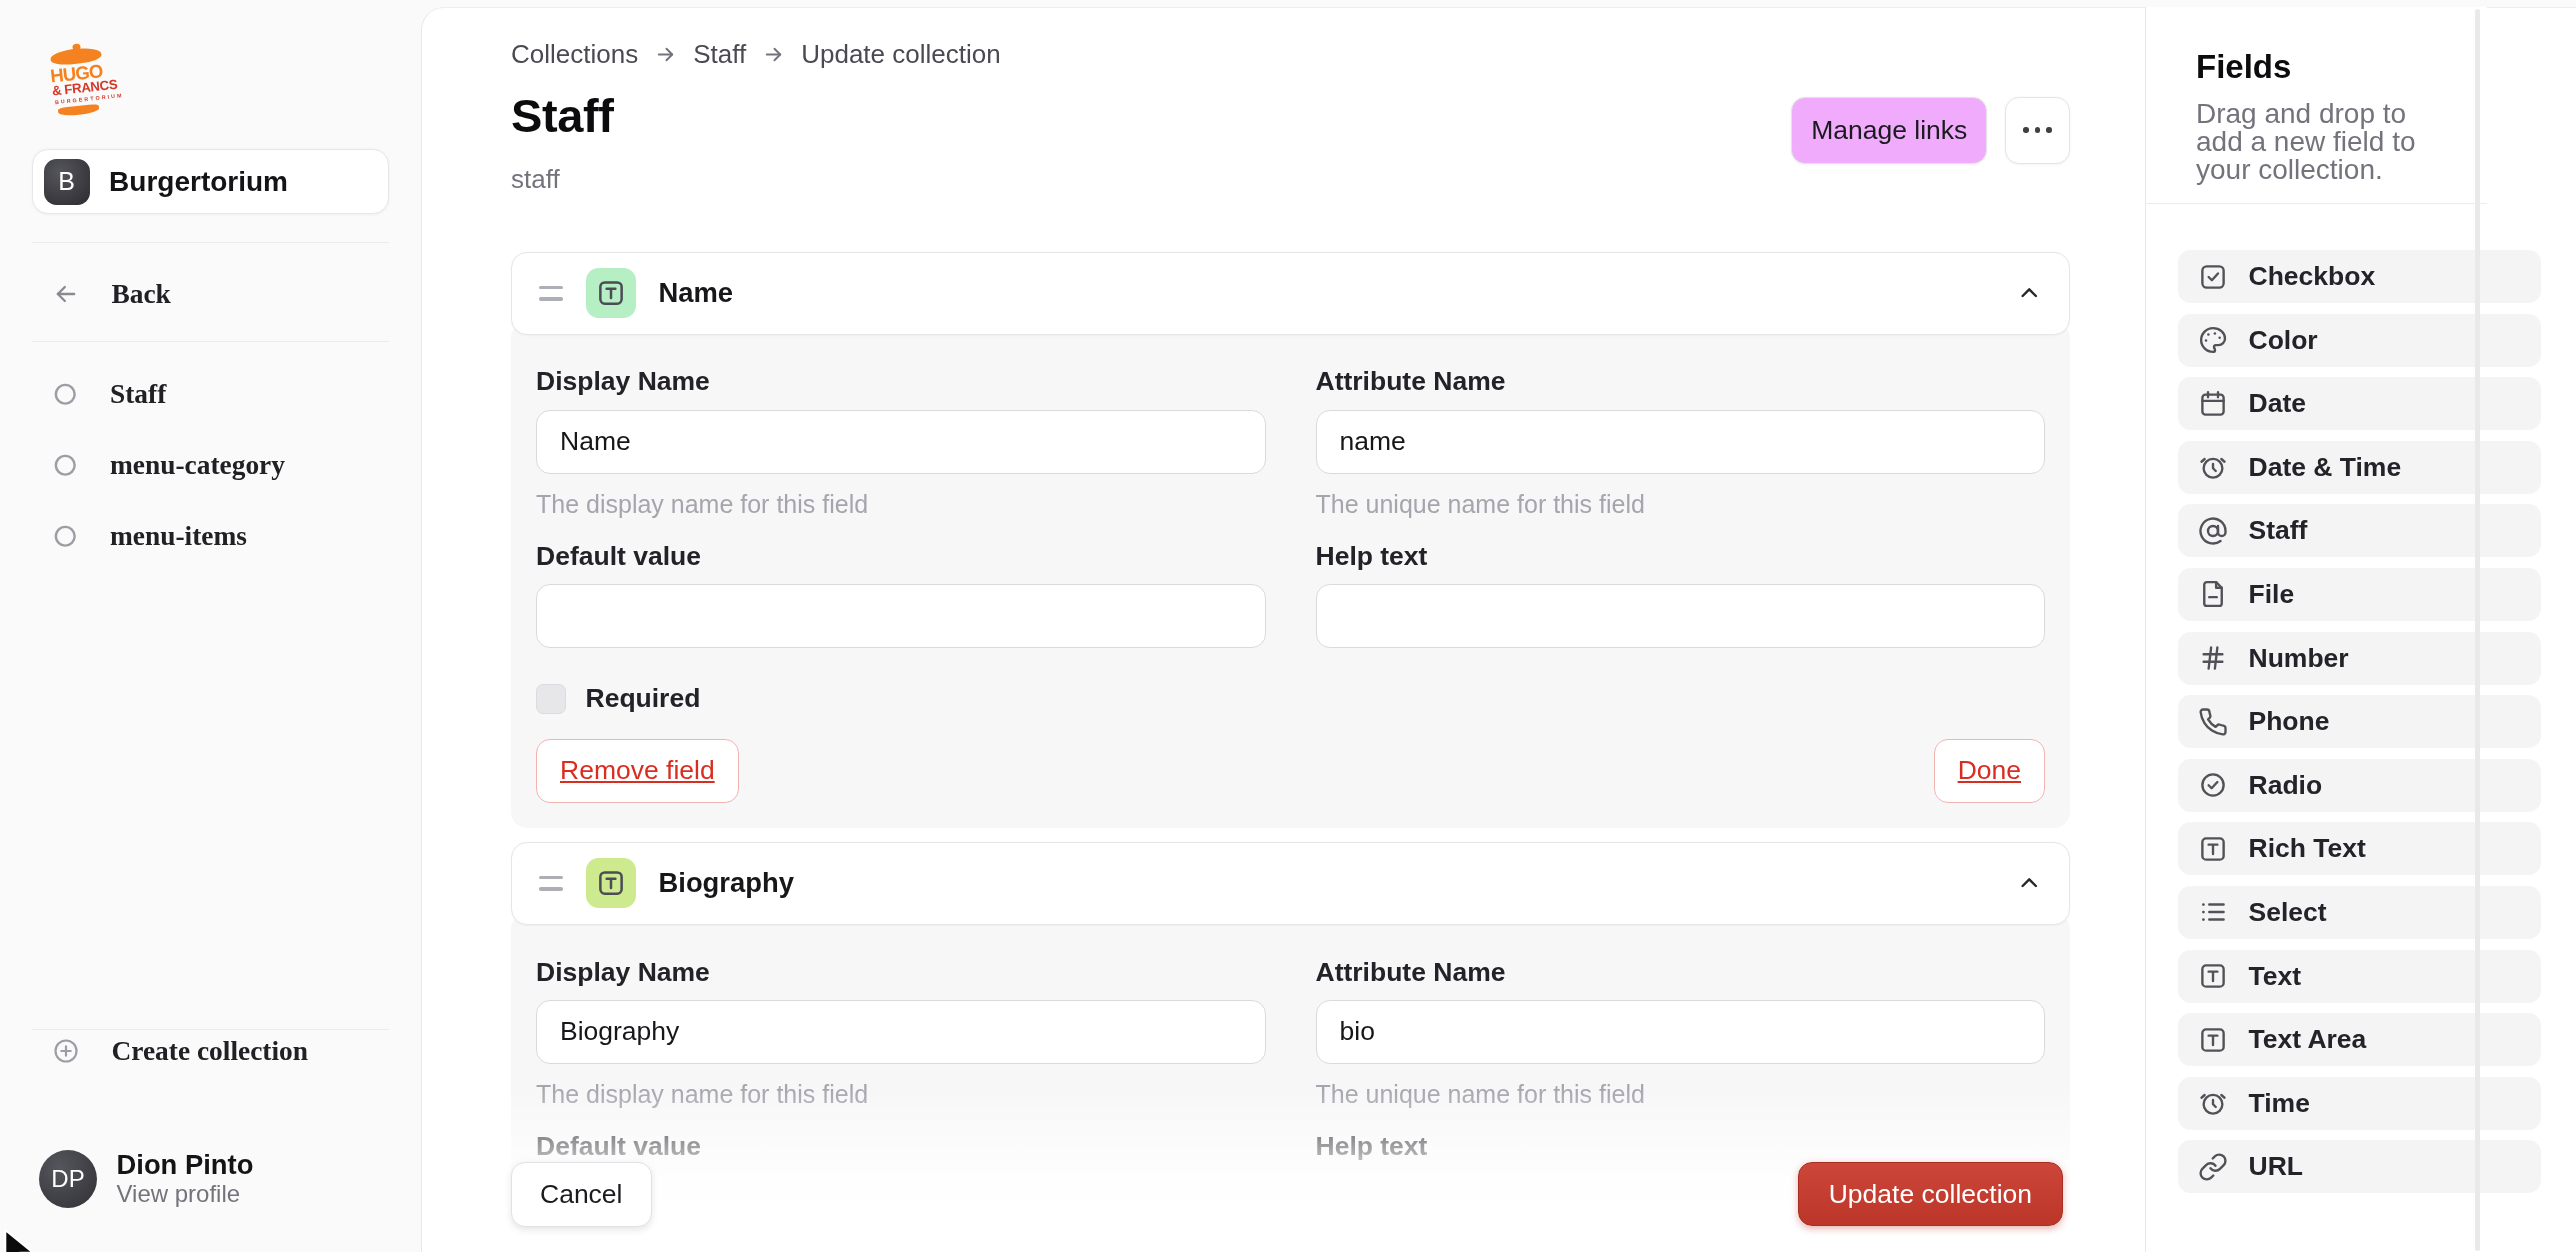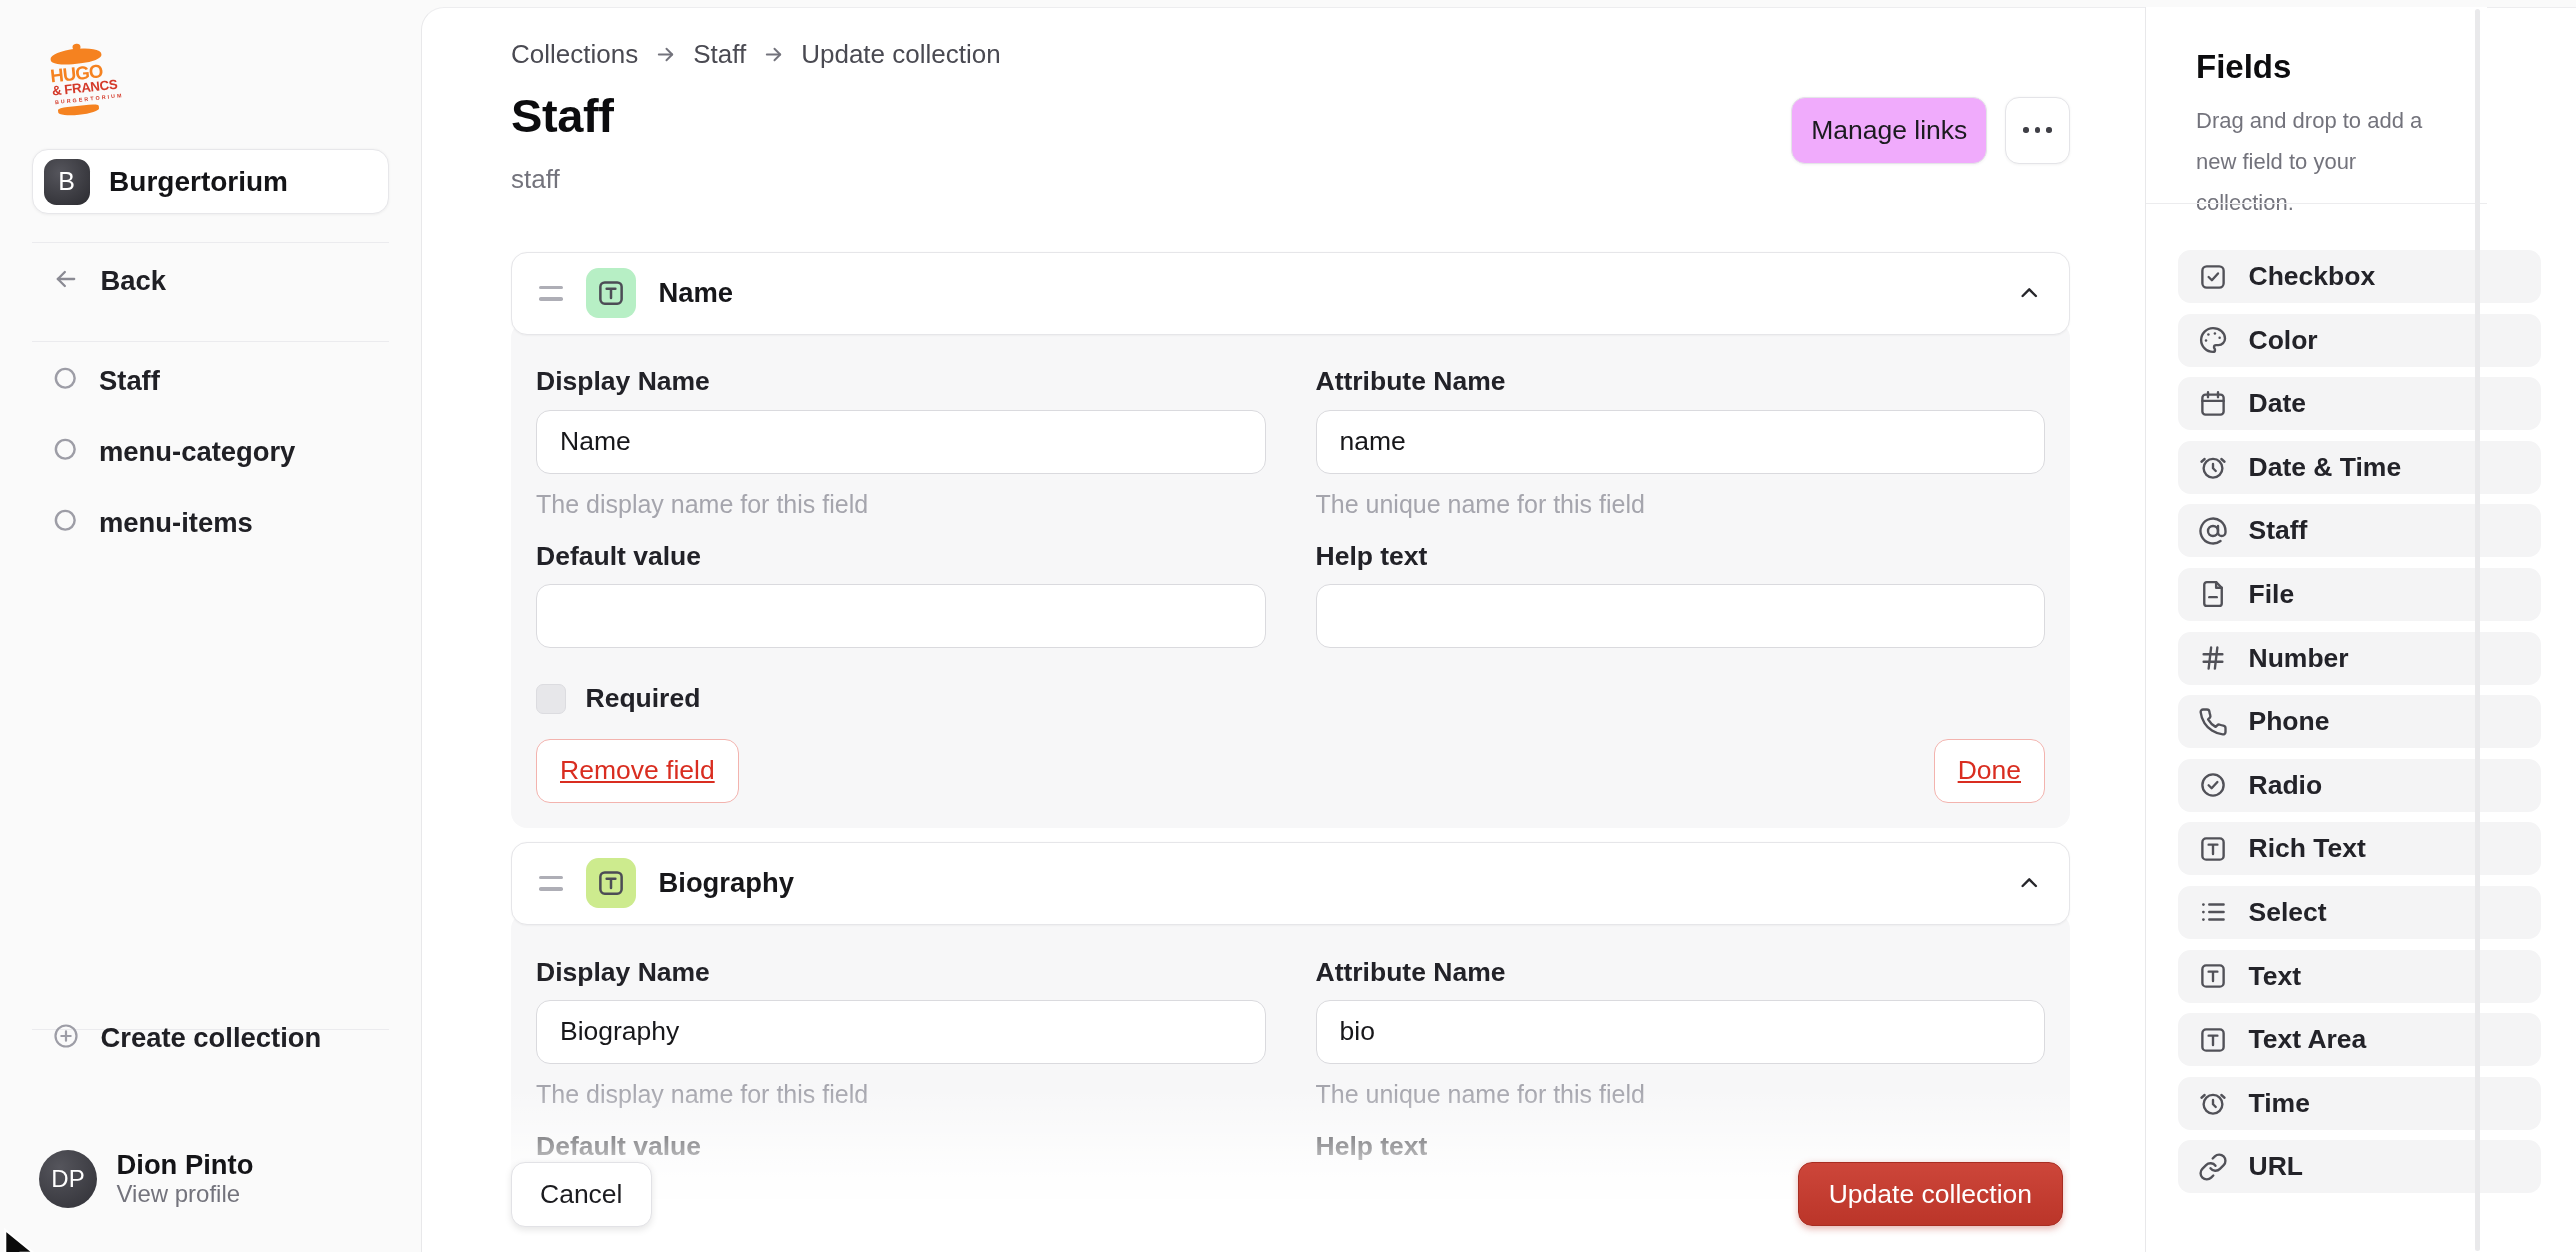--- a/index.html
+++ b/index.html
@@ -19,21 +19,21 @@
   .logo .bun-bot{width:41px;height:8.8px;background:#f58220;border-radius:24% 24% 50% 50%;margin-left:3.5px;}
 
   .ws-card{position:absolute;left:32px;top:149px;width:357px;height:65px;background:#fff;
            border:1.8px solid #e7e7ea;border-radius:16px;display:flex;align-items:center;gap:19.5px;
            padding:0 10.6px;box-shadow:0 0.9px 2.7px rgba(0,0,0,.05);}
   .ws-avatar{width:46px;height:46px;border-radius:12.4px;background:radial-gradient(circle at 35% 30%,#55555c,#2b2b30);
              color:#fff;font-size:25px;display:flex;align-items:center;justify-content:center;}
   .ws-name{font-size:28px;font-weight:bold;color:#141417;}
 
   .sb-divider{position:absolute;left:32px;width:357px;height:0;border-top:1.8px solid #ebebee;}
-  .sb-row{position:absolute;left:32px;width:357px;display:flex;align-items:flex-start;gap:21px;padding-left:19.5px;}
+  .sb-row{position:absolute;left:32px;width:357px;display:flex;align-items:center;gap:32px;padding-left:19.5px;font-family:Liberation Serif, serif;}
   .sb-row .txt{font-size:27.4px;font-weight:600;color:#202025;}
   .sb-ico{color:#9d9da6;}
   .user-row{position:absolute;left:39px;top:1150px;display:flex;gap:19.5px;align-items:center;}
   .user-avatar{width:58px;height:58px;border-radius:50%;background:radial-gradient(circle at 35% 30%,#55555c,#303036);
                color:#fff;font-size:24px;display:flex;align-items:center;justify-content:center;}
   .user-name{font-size:27.4px;font-weight:bold;color:#141417;line-height:30px;}
   .user-sub{font-size:24px;color:#73737c;line-height:28px;}
 
   
   .main{position:absolute;left:421px;top:7px;right:0;bottom:0;background:#fff;
@@ -91,21 +91,21 @@
   .btn-cancel{left:511px;height:65px;background:#fff;border:1.8px solid #e2e2e6;border-radius:14px;
               padding:0 28px;font-weight:500;color:#1b1b1f;box-shadow:0 2.7px 7px rgba(0,0,0,.10);}
   .btn-primary{right:513px;height:64px;border-radius:14px;padding:0 30px;color:#fff;font-weight:500;
                background:linear-gradient(180deg,#cd463a 0%,#bb3529 100%);border:1.8px solid #a82d22;
                box-shadow:0 2.7px 7px rgba(186,53,41,.35);}
 
   
   .fields-panel{position:absolute;left:2145px;top:7px;width:342px;height:1246px;background:#fff;
                 border-left:1.8px solid #e8e8ea;}
   .fp-title{font-size:33px;font-weight:bold;color:#0c0c0e;margin:41px 0 0 50px;}
-  .fp-desc{margin:14px 50px 0 50px;font-size:22px;line-height:41px;color:#73737c;}
+  .fp-desc{margin:14px 50px 0 50px;font-size:28px;line-height:28px;color:#73737c;}
   .fp-divider{position:absolute;left:0;right:0;top:196px;border-top:1.8px solid #ececee;}
   .fp-list{position:absolute;left:32px;top:243px;width:363px;display:flex;flex-direction:column;gap:10.6px;}
   .fitem{height:53px;background:#f4f4f5;border-radius:12.4px;display:flex;align-items:center;gap:21px;padding:0 19.5px;}
   .ficon{color:#515158;flex:0 0 auto;}
   .fitem .lbl{font-size:26.5px;font-weight:600;color:#232329;}
   .v-scroll{position:absolute;right:7px;top:1.8px;bottom:1.8px;width:5.3px;background:#e9e9eb;border-radius:2.7px;}
 
   .cursor{position:absolute;left:0px;top:1228px;z-index:9;}
 </style>
 </head>

